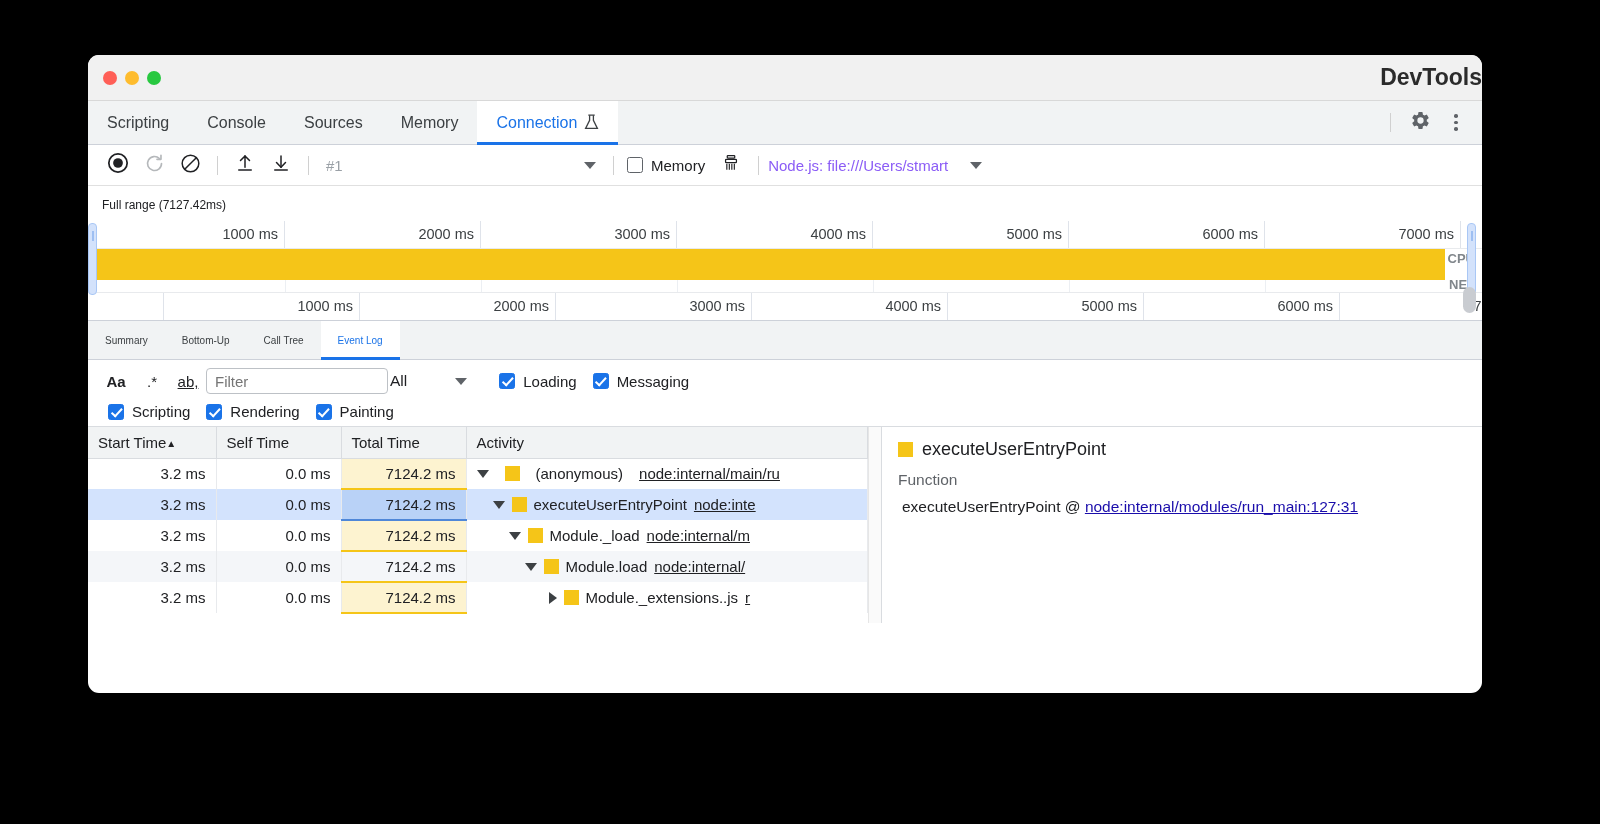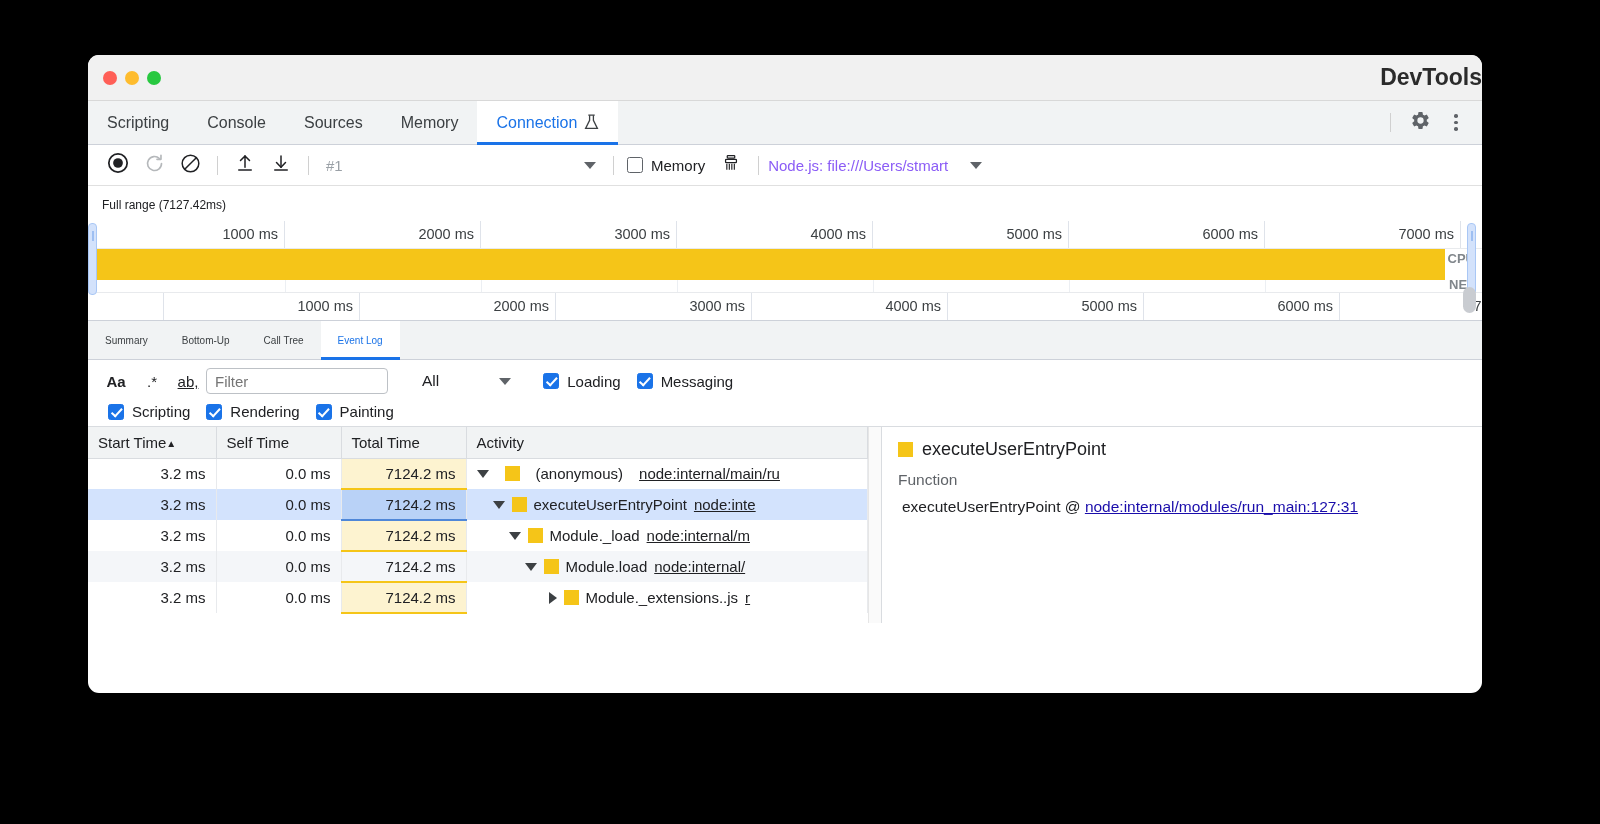--- a/index.html
+++ b/index.html
@@ -192,22 +192,22 @@
   }
   .fgl.bold { font-weight: bold; }
   .filterinput {
     width: 182px; height: 26px;
     border: 1px solid #bdc1c6; border-radius: 4px;
     background: #fff; font-size: 15px; color: #80868b;
     padding: 0 8px; line-height: 24px;
     font-family: "Liberation Sans", sans-serif;
   }
   .allsel {
-    display: flex; align-items: center; gap: 60px;
-    margin-left: 34px; font-size: 15.5px; color: #202124; cursor: default;
+    display: flex; align-items: center; gap: 48px;
+    margin-left: 2px; font-size: 15.5px; color: #202124; cursor: default;
   }
   .filterrow2 { display: flex; align-items: center; gap: 16px; margin-top: 9px; padding-left: 10px;}
 
   
   .split { display: flex; height: 197px; border-top: 1px solid #d9dce0; }
   .leftpane { width: 780px; position: relative; background: #fff; }
   .vscroll-col { width: 13px; background: #fafafa; border-left: 1px solid #e6e6e6; }
   .divider { width: 1px; background: #d9dce0; }
   .rightpane { flex: 1; background: #ffffff; padding: 12px 16px; }
 

